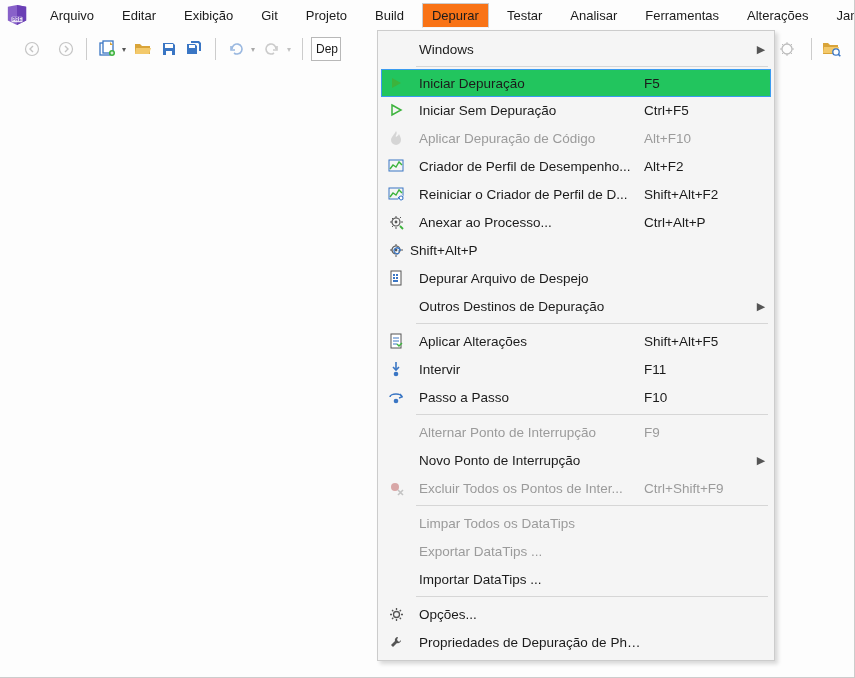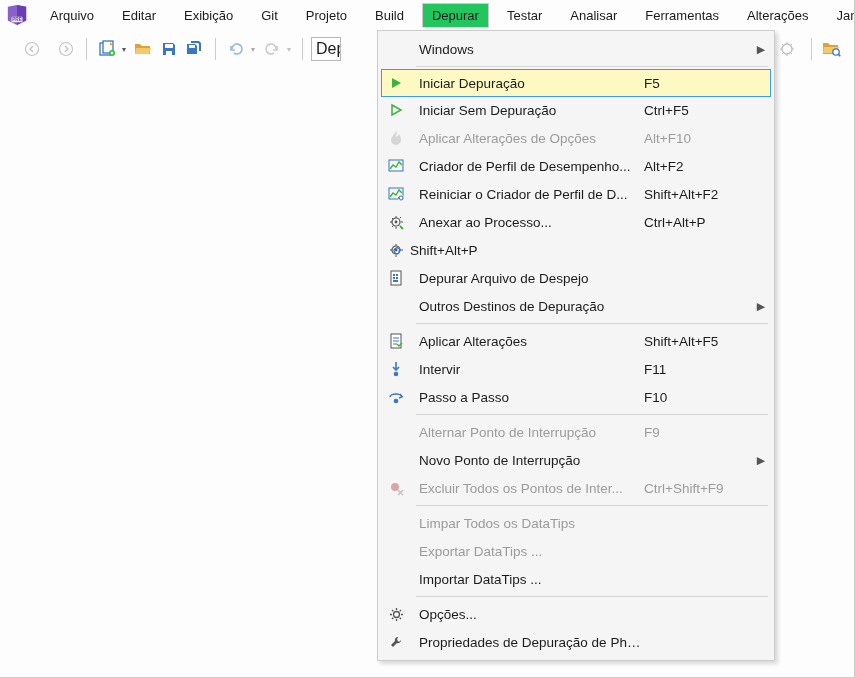--- a/index.html
+++ b/index.html
@@ -27,21 +27,21 @@
     width: 28px; height: 28px;
     display: flex; align-items: center; justify-content: center;
     margin-right: 4px;
   }
   .menubar-item {
     padding: 5px 10px 5px 10px;
     cursor: default;
     color: #1b1b1b;
   }
   .menubar-item.open {
-    background: #22c55e;
+    background: #f97316;
     border: 1px solid #ccc;
     border-bottom: 1px solid #f5f5f5;
     position: relative;
     z-index: 20;
     margin-bottom: -1px;
     padding: 4px 9px;
   }
   
   .toolbar {
     display: flex;
@@ -60,21 +60,21 @@
   .tb-sep { width:1px; height:22px; background:#ccc; margin: 0 6px; }
   .tb-drop::after {
     content: "▾"; font-size: 8px; color: #555; position: absolute; right:-7px; top:8px;
   }
   .tb-textbox {
     border: 1px solid #b8b8b8;
     background: #fff;
     height: 24px;
     width: 30px;
     padding: 0 4px;
-    font-size: 16px;
+    font-size: 12px;
     color: #1b1b1b;
     display: inline-flex; align-items: center;
     overflow: hidden;
   }
   
   .dropdown {
     position: absolute;
     left: 377px;
     top: 30px;
     width: 398px;
@@ -112,21 +112,21 @@
   }
   .dd-arrow {
     width: 18px;
     color: #555;
     font-size: 11px;
     text-align: center;
   }
   .dd-row.disabled .dd-label,
   .dd-row.disabled .dd-short { color: #9b9b9b; }
   .dd-row.highlight {
-    background: #fef9c3;
+    background: #22c55e;
     border: 1px solid #3a9bf0;
     margin: -1px;
   }
   .dd-sep {
     height: 1px;
     background: #d6d6d6;
     margin: 3px 2px 3px 34px;
   }
   svg { display:block; }
 </style>
@@ -264,21 +264,21 @@
     <span class="dd-label">Iniciar Sem Depuração</span>
     <span class="dd-short">Ctrl+F5</span>
     <span class="dd-arrow"></span>
   </div>
   <div class="dd-row disabled">
     <span class="dd-icon" style="opacity:.45">
       <svg width="14" height="16" viewBox="0 0 14 16">
           <path d="M7 1c2 3-1 4 0 6 2-1 3-3 3-3 1 2 2 4 2 6a5 5 0 0 1-10 0c0-3 3-5 5-9z" fill="#b0b0b0"></path>
         </svg>
     </span>
-    <span class="dd-label">Aplicar Alterações de Opções</span>
+    <span class="dd-label">Aplicar Depuração de Código</span>
     <span class="dd-short">Alt+F10</span>
     <span class="dd-arrow"></span>
   </div>
   <div class="dd-row">
     <span class="dd-icon">
       <svg width="16" height="14" viewBox="0 0 16 14">
           <rect x="1" y="1" width="14" height="11" fill="none" stroke="#3a76c4"></rect>
           <path d="M2 10l3-4 3 2 3-5 3 3" fill="none" stroke="#3cb33c" stroke-width="1.4"></path>
         </svg>
     </span>

